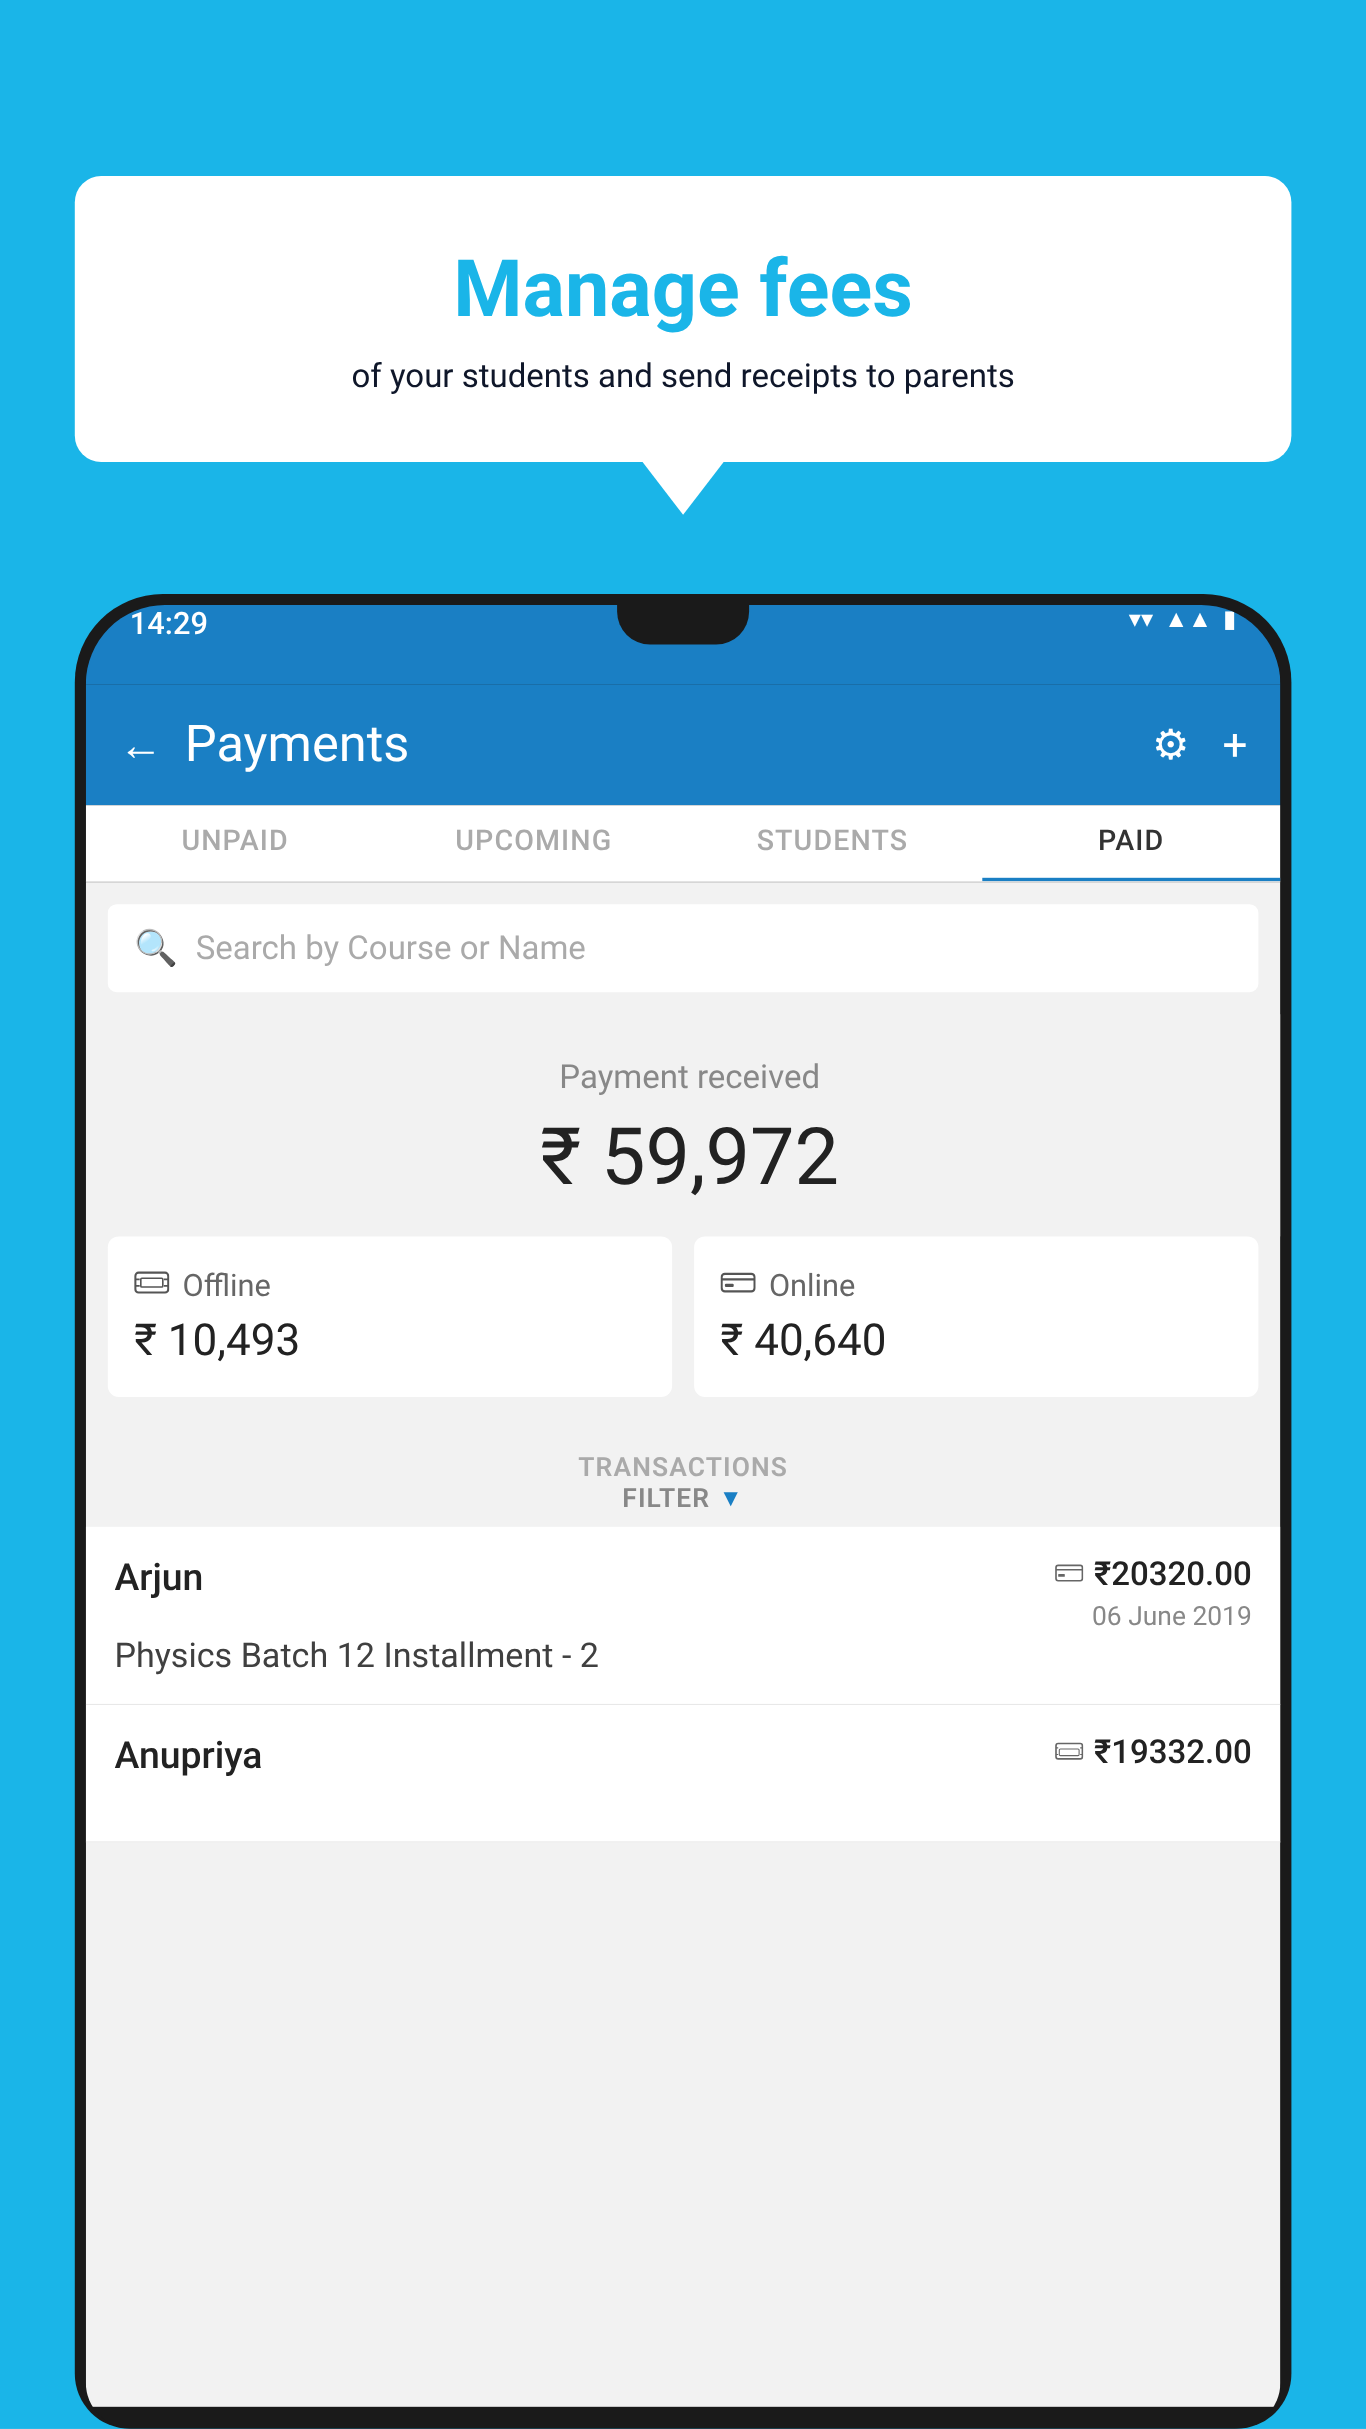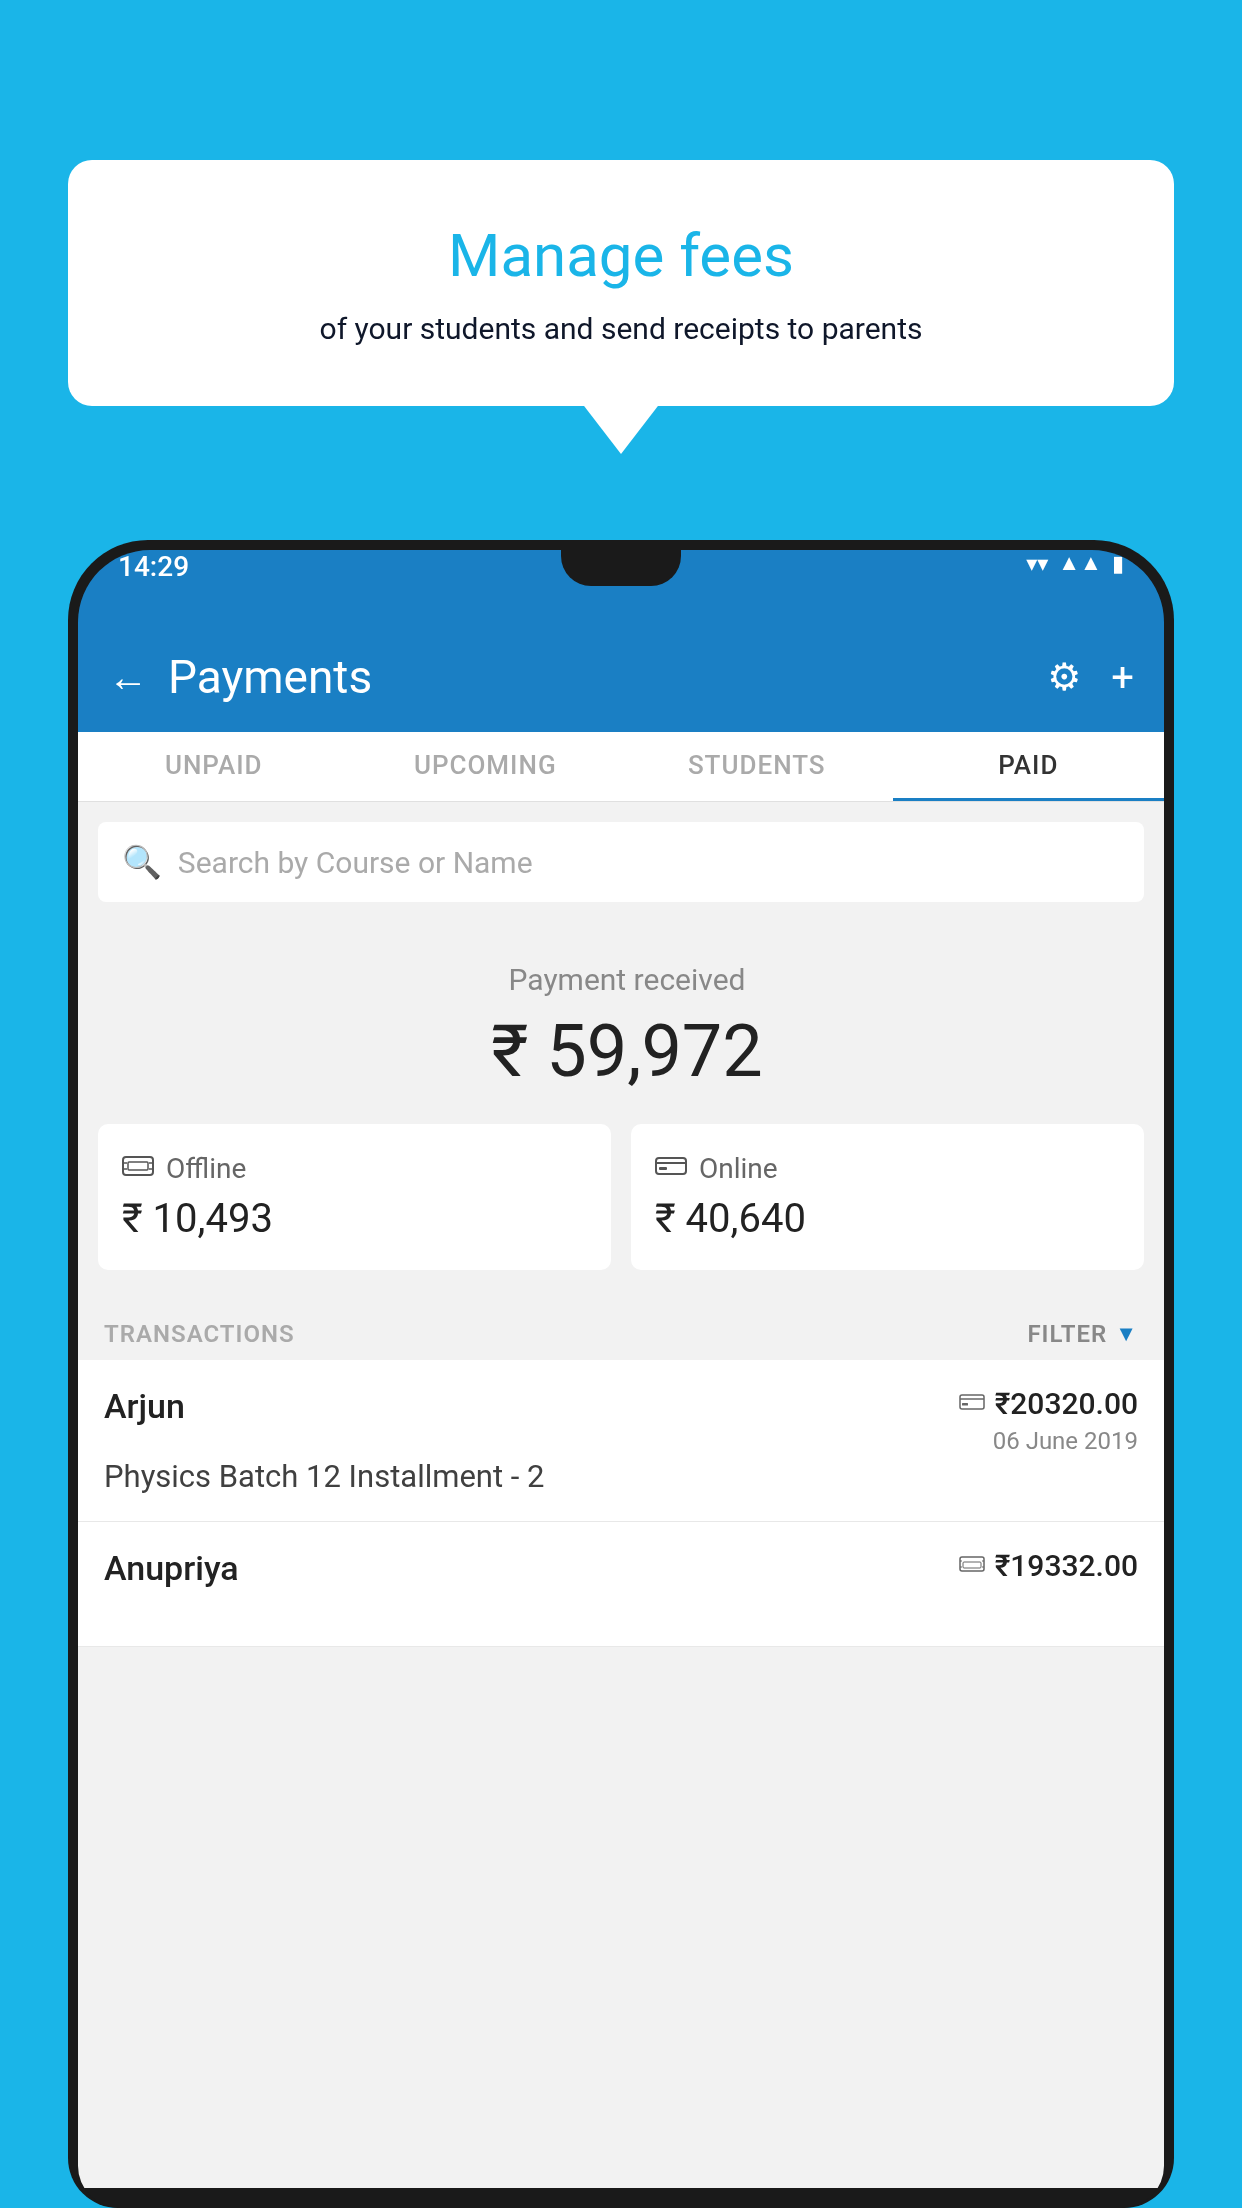--- a/index.html
+++ b/index.html
@@ -36,22 +36,22 @@
       left: 50%;
       transform: translateX(-50%);
       width: 0;
       height: 0;
       border-left: 40px solid transparent;
       border-right: 40px solid transparent;
       border-top: 52px solid white;
     }
 
     .bubble-title {
-      font-size: 60px;
-      font-weight: 400;
+      font-size: 72px;
+      font-weight: 700;
       color: #1ab5e8;
       margin-bottom: 20px;
     }
 
     .bubble-subtitle {
       font-size: 30px;
       color: #0f172a;
       font-weight: 400;
     }
 
@@ -257,20 +257,21 @@
       font-weight: 400;
       color: #222;
     }
 
     
     .transactions-header {
       display: flex;
       align-items: center;
       justify-content: space-between;
       padding: 20px 26px 12px;
+      flex-direction: column;
     }
 
     .transactions-label {
       color: #aaa;
       font-size: 24px;
       font-weight: 600;
       letter-spacing: 1px;
     }
 
     .filter-btn {

